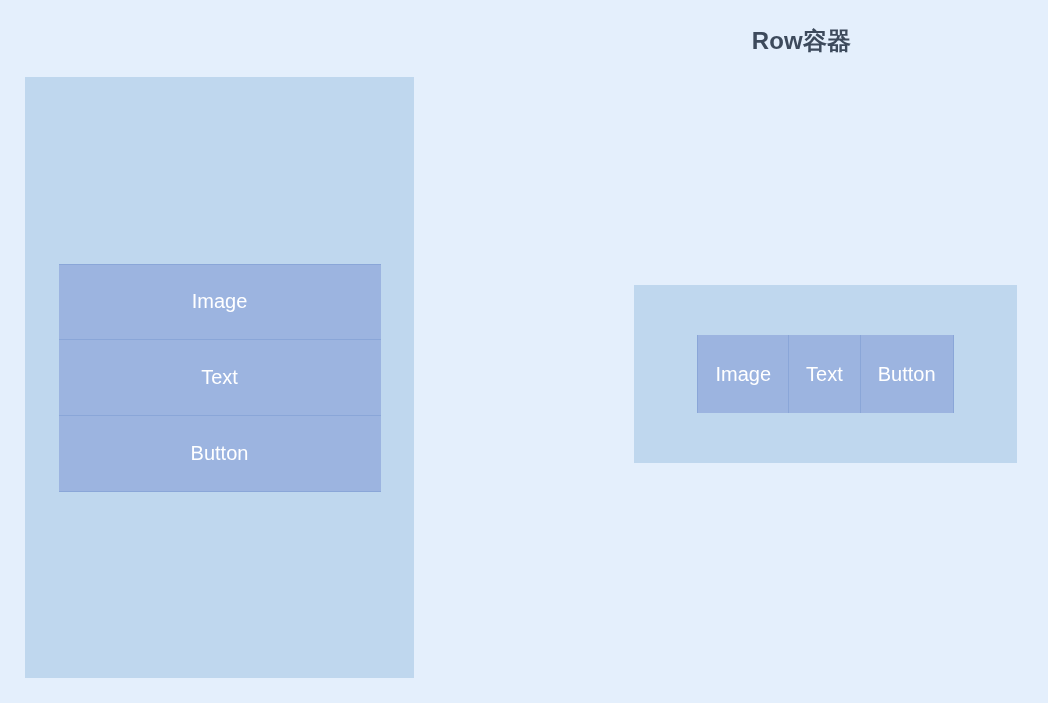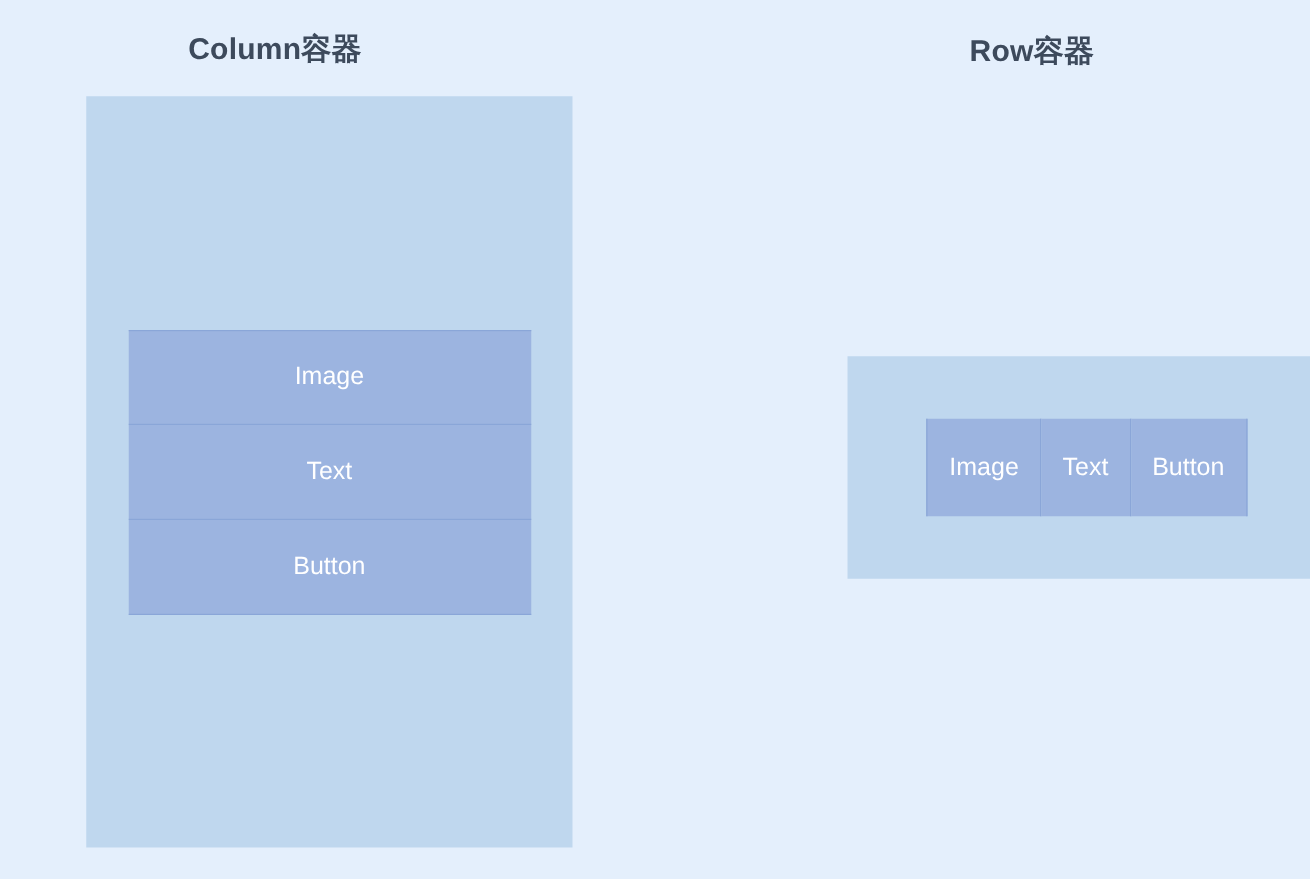--- a/index.html
+++ b/index.html
@@ -28,33 +28,32 @@
     letter-spacing: 0.2px;
     white-space: nowrap;
   }
   #title-column {
     left: 0;
     top: 23px;
     width: 440px;
     text-align: center;
   }
   #title-row {
-    left: 634px;
+    left: 610px;
     top: 25px;
     width: 383px;
     text-align: center;
   }
 
   
   .container-box {
     position: absolute;
     background: #bfd7ee;
     box-sizing: border-box;
     display: flex;
-    margin-left: 44px;
   }
   #column-container {
     left: 25px;
     top: 77px;
     width: 389px;
     height: 601px;
     flex-direction: column;
     justify-content: center;
     align-items: center;
   }
@@ -109,21 +108,20 @@
   }
   #row-items .flex-item:first-child {
     border-left: 1px solid #8aa6d8;
   }
 </style>
 </head>
 <body>
 
 <div class="stage">
 
-  <div class="panel-title" id="title-column">Column容器</div>
 
   <div class="panel-title" id="title-row">Row容器</div>
 
   <div class="container-box" id="column-container">
     <div class="item-group" id="column-items">
       <div class="flex-item">Image</div>
       <div class="flex-item">Text</div>
       <div class="flex-item">Button</div>
     </div>
   </div>

